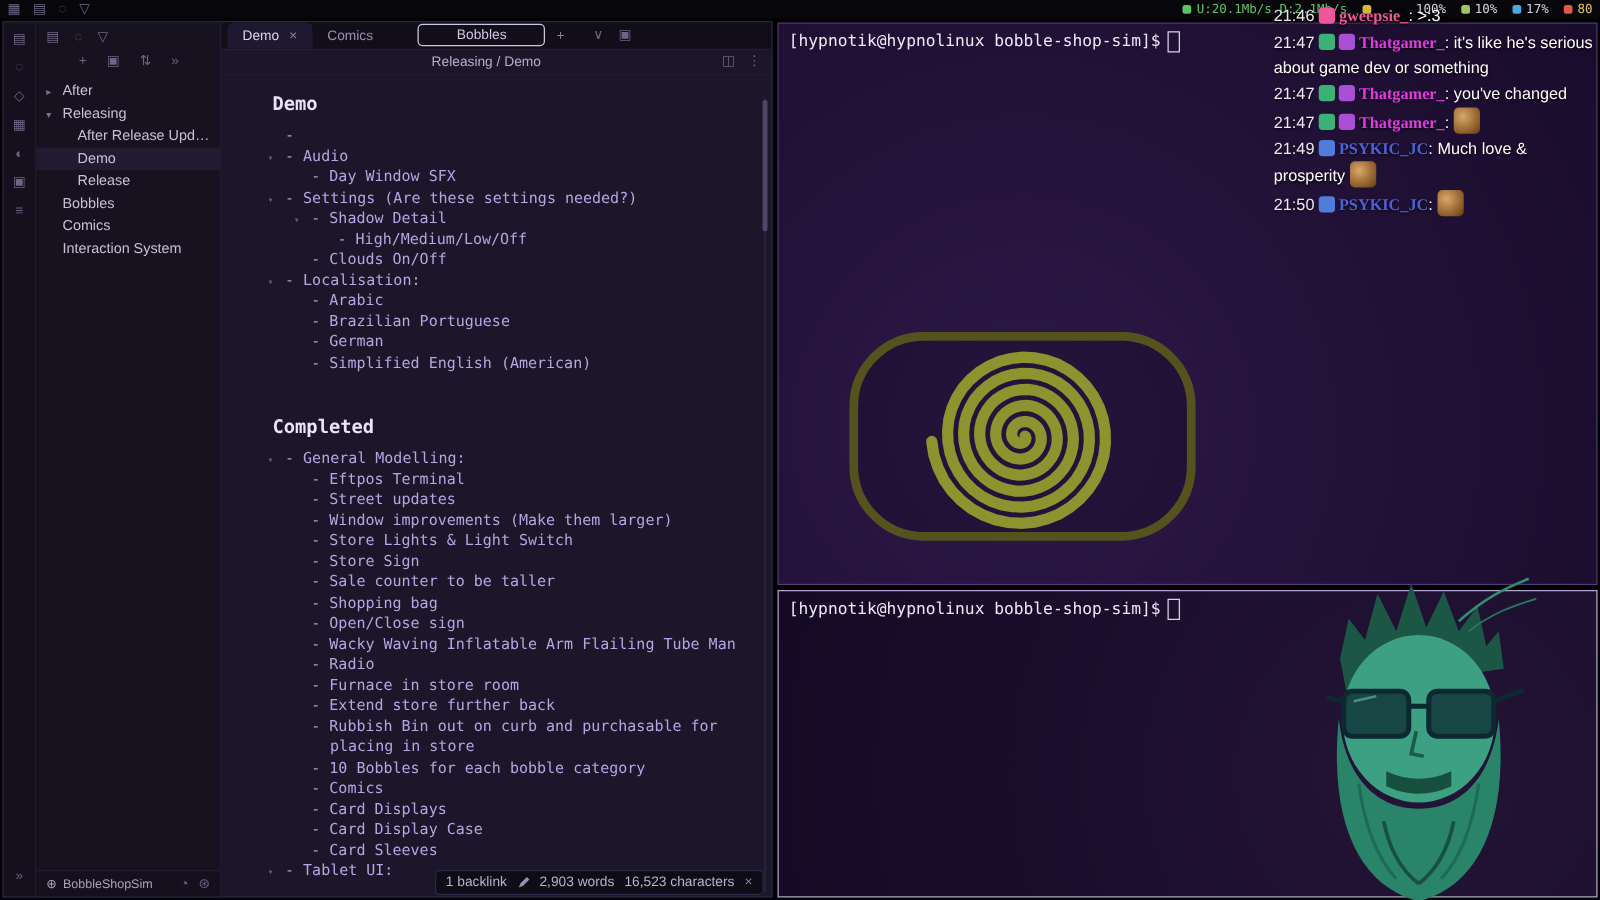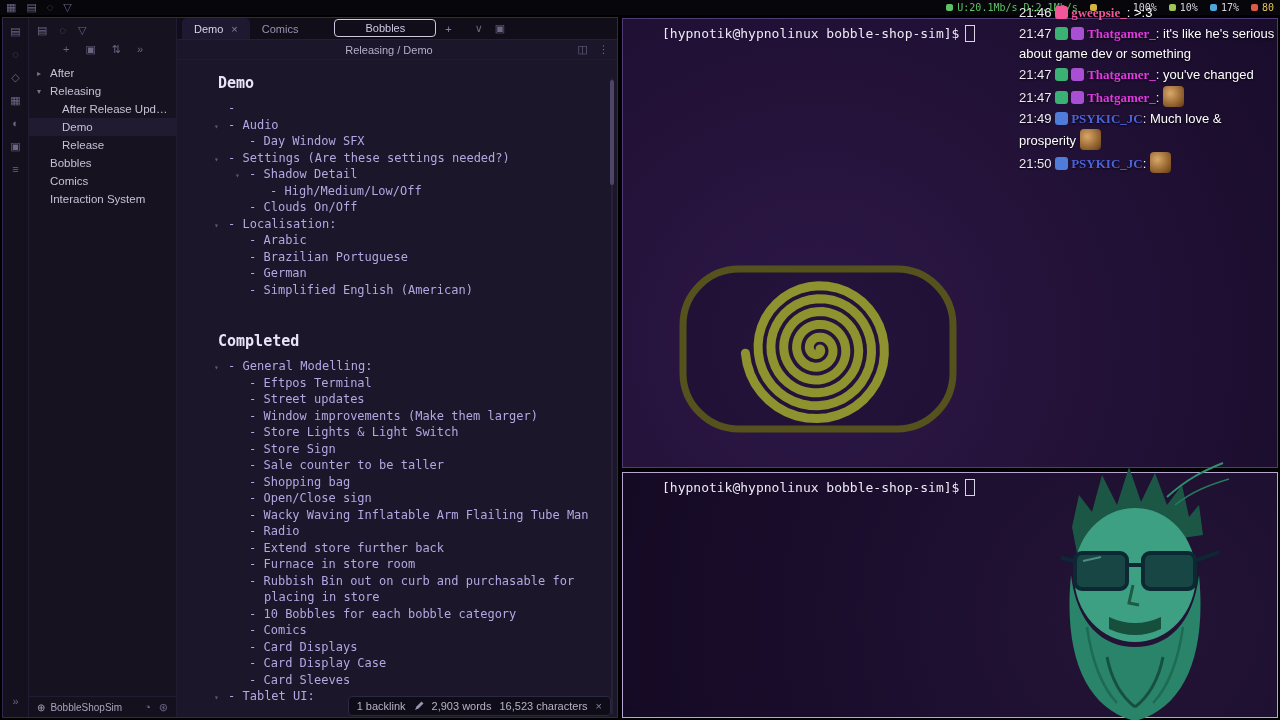--- a/index.html
+++ b/index.html
@@ -73,21 +73,21 @@
   .popup-close{color:#8a82a0;}
 
   
   .term-top{position:absolute;left:622px;top:18px;width:656px;height:450px;box-sizing:border-box;
             border:1px solid #503a78;
             background:radial-gradient(circle at 30% 72%, #2e1848 0%, #241239 45%, #190c2b 100%);}
   .term-bottom{position:absolute;left:622px;top:472px;width:656px;height:246px;box-sizing:border-box;
             border:1px solid #b7a6d3;overflow:visible;
             background:radial-gradient(circle at 78% 60%, #241436 0%, #1a0d2c 60%, #150a24 100%);}
   .prompt{font-family:"DejaVu Sans Mono",monospace;font-size:13px;color:#ece9f4;
-          padding:6px 8px;display:flex;align-items:center;gap:6px;margin-left:31px;}
+          padding:6px 8px;display:flex;align-items:center;gap:6px;}
   .cursor{width:8px;height:15px;border:1px solid #d8d4e6;display:inline-block;flex:none;}
   .spiral{position:absolute;left:55px;top:245px;width:280px;height:170px;}
   .face{position:absolute;right:30px;top:-16px;width:230px;height:270px;}
 
   
   .chat{position:absolute;right:3px;top:3px;width:258px;font-size:13px;line-height:20px;color:#fff;
         text-shadow:0 1px 2px rgba(0,0,0,.85);z-index:20;}
   .chat-line{margin-bottom:1px;}
   .chat-time{color:#eceaf0;}
   .badge{display:inline-block;width:13px;height:13px;border-radius:3px;vertical-align:-2px;
@@ -253,22 +253,22 @@
             <div class="line" style="--ind: 1;"><span class="dash">- </span><span class="txt">Eftpos Terminal</span></div>
             <div class="line" style="--ind: 1;"><span class="dash">- </span><span class="txt">Street updates</span></div>
             <div class="line" style="--ind: 1;"><span class="dash">- </span><span class="txt">Window improvements (Make them larger)</span></div>
             <div class="line" style="--ind: 1;"><span class="dash">- </span><span class="txt">Store Lights &amp; Light Switch</span></div>
             <div class="line" style="--ind: 1;"><span class="dash">- </span><span class="txt">Store Sign</span></div>
             <div class="line" style="--ind: 1;"><span class="dash">- </span><span class="txt">Sale counter to be taller</span></div>
             <div class="line" style="--ind: 1;"><span class="dash">- </span><span class="txt">Shopping bag</span></div>
             <div class="line" style="--ind: 1;"><span class="dash">- </span><span class="txt">Open/Close sign</span></div>
             <div class="line" style="--ind: 1;"><span class="dash">- </span><span class="txt">Wacky Waving Inflatable Arm Flailing Tube Man</span></div>
             <div class="line" style="--ind: 1;"><span class="dash">- </span><span class="txt">Radio</span></div>
+            <div class="line" style="--ind: 1;"><span class="dash">- </span><span class="txt">Furnace in store room</span></div>
             <div class="line" style="--ind: 1;"><span class="dash">- </span><span class="txt">Extend store further back</span></div>
-            <div class="line" style="--ind: 1;"><span class="dash">- </span><span class="txt">Furnace in store room</span></div>
             <div class="line" style="--ind: 1;"><span class="dash">- </span><span class="txt">Rubbish Bin out on curb and purchasable for placing in store</span></div>
             <div class="line" style="--ind: 1;"><span class="dash">- </span><span class="txt">10 Bobbles for each bobble category</span></div>
             <div class="line" style="--ind: 1;"><span class="dash">- </span><span class="txt">Comics</span></div>
             <div class="line" style="--ind: 1;"><span class="dash">- </span><span class="txt">Card Displays</span></div>
             <div class="line" style="--ind: 1;"><span class="dash">- </span><span class="txt">Card Display Case</span></div>
             <div class="line" style="--ind: 1;"><span class="dash">- </span><span class="txt">Card Sleeves</span></div>
             <div class="line" style="--ind: 0;"><span class="fold">▾</span><span class="dash">- </span><span class="txt">Tablet UI:</span></div>
           </div>
       </div>
       <div class="scroll-track"></div>

